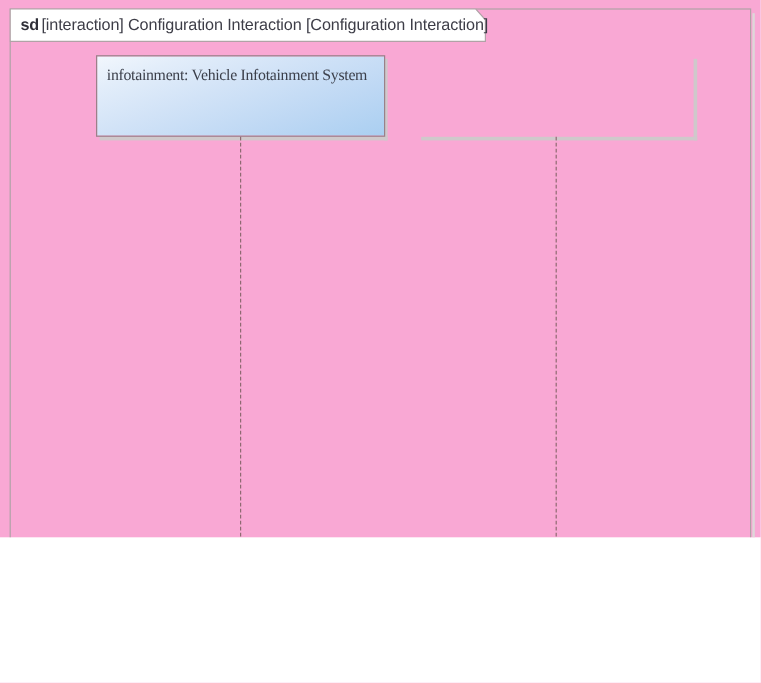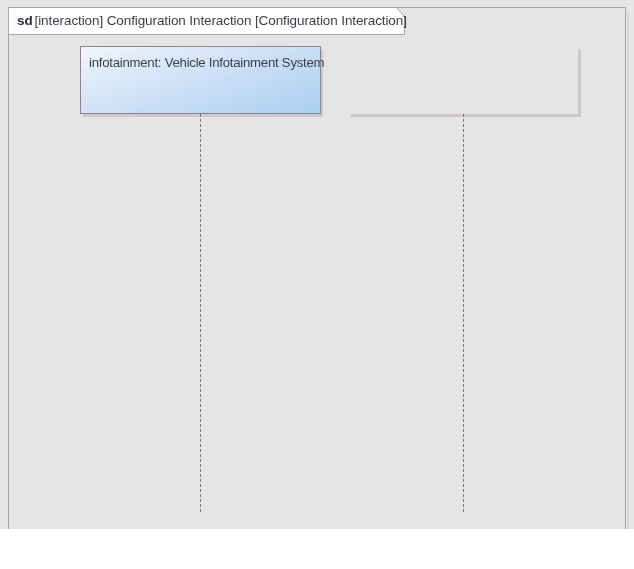--- a/index.html
+++ b/index.html
@@ -9,22 +9,22 @@
     background: #ffffff;
   }
   body {
     font-family: "Liberation Sans", sans-serif;
     -webkit-font-smoothing: antialiased;
   }
 
   #canvas {
     position: relative;
     width: 634px;
-    height: 529px;
-    background: #e5e5e5;
+    height: 448px;
+    background: #f9a8d4;
     overflow: hidden;
   }
 
   
   .frame {
     position: absolute;
     left: 8px;
     top: 7px;
     width: 618px;
     height: 555px;
@@ -96,20 +96,21 @@
   }
   .lifeline-head .head-label {
     position: absolute;
     left: 8px;
     top: 7px;
     white-space: nowrap;
     font-size: 13.2px;
     color: #3b3f4a;
     line-height: 18px;
     letter-spacing: -0.25px;
+    font-family: Liberation Serif, serif;
   }
   .head-shadow-r {
     position: absolute;
     width: 3px;
     background: #cfc9cb;
   }
   .head-shadow-b {
     position: absolute;
     height: 3px;
     background: #cfc9cb;

